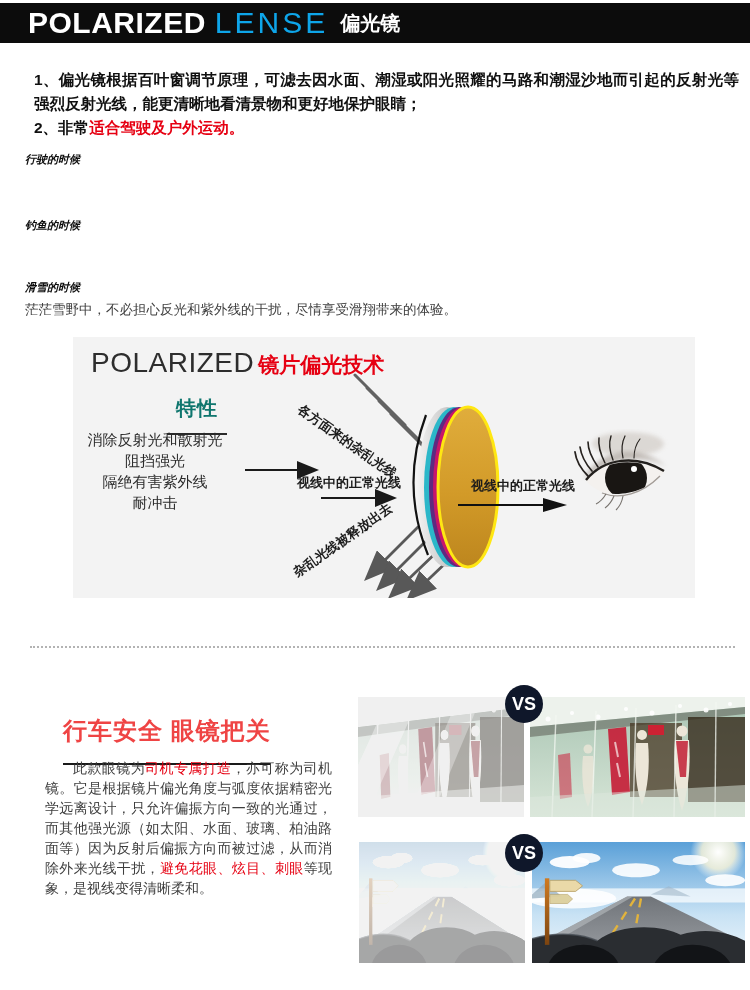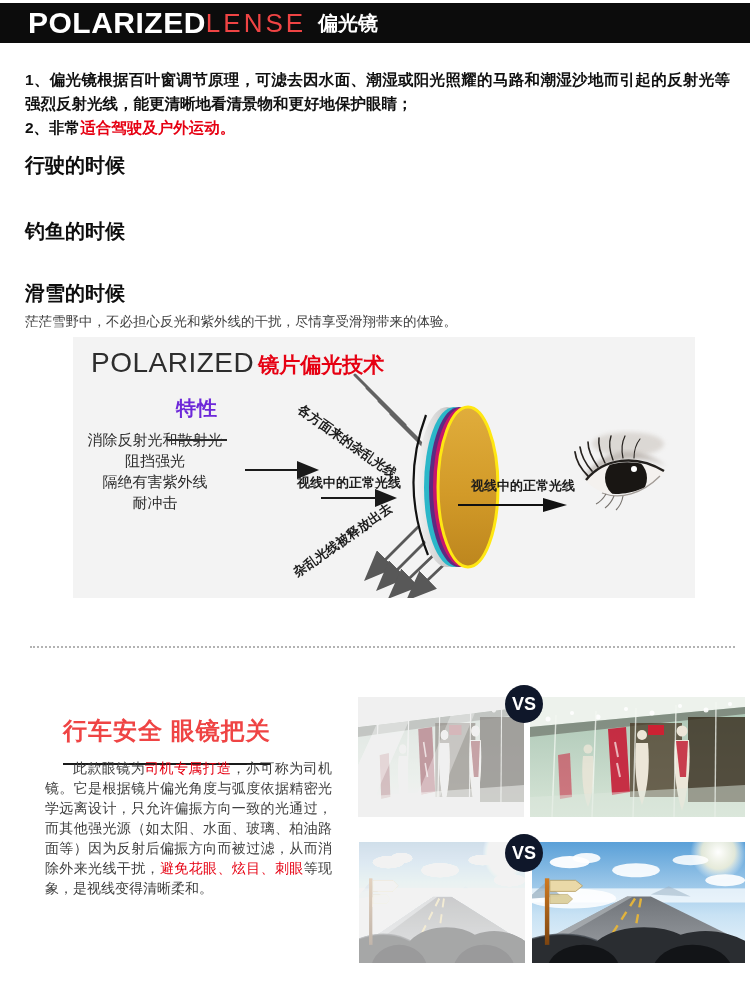--- a/index.html
+++ b/index.html
@@ -6,40 +6,40 @@
   body{
     width:750px;height:990px;position:relative;overflow:hidden;background:#ffffff;
     font-family:"Liberation Sans","DejaVu Sans",sans-serif;color:#111;
   }
   .abs{position:absolute;}
 
   
   .header-bar{left:0;top:3px;width:750px;height:40px;background:#0c0c0c;
     display:flex;align-items:center;padding-left:28px;box-sizing:border-box;}
   .brand-bold{color:#fff;font-size:30px;font-weight:800;letter-spacing:.5px;}
-  .brand-light{color:#ef4444;font-size:26px;font-weight:200;letter-spacing:3px;}
+  .brand-light{color:#0ea5e9;font-size:30px;font-weight:200;letter-spacing:3px;margin-left:9px;}
   .brand-cn{color:#fff;font-size:20px;font-weight:700;margin-left:12px;}
 
   
-  .intro{left:25px;top:68px;width:705px;font-size:15.5px;font-weight:700;
+  .intro{left:34px;top:68px;width:705px;font-size:15.5px;font-weight:700;
     line-height:24px;color:#101010;text-align:justify;}
   .red{color:#e60012;}
 
   
   .scenario{left:25px;width:716px;}
-  .scenario h3{margin:0;font-size:20px;font-weight:700;color:#0d0d0d;}
+  .scenario h3{margin:0;font-size:11px;font-weight:700;color:#0d0d0d;font-style:italic;}
   .scenario p{margin:4px 0 0 0;font-size:13.5px;color:#3d3d3d;line-height:21px;text-align:justify;}
 
   
   .tech-box{left:73px;top:337px;width:622px;height:261px;background:#f3f3f3;}
   .tech-title{left:18px;top:10px;white-space:nowrap;}
   .tech-title .en{font-size:28px;font-weight:400;color:#2d2d2d;letter-spacing:.5px;}
   .tech-title .cn{font-size:21px;font-weight:700;color:#e60012;margin-left:4px;}
   .features-title{left:94px;top:58px;width:60px;text-align:center;font-size:20px;font-weight:700;
-    color:#6d28d9;border-bottom:2px solid #2a2a2a;padding-bottom:17px;letter-spacing:1px;}
+    color:#0f766e;border-bottom:2px solid #2a2a2a;padding-bottom:11px;letter-spacing:1px;}
   .features{left:4px;top:92px;width:156px;text-align:center;font-size:15px;color:#2b2b2b;line-height:21px;}
   .diagram-svg{left:0;top:0;width:622px;height:261px;}
   .dlabel{font-size:13px;font-weight:700;color:#1c1c1c;white-space:nowrap;}
   .lbl-chaotic-in{left:226px;top:62px;transform:rotate(35deg);transform-origin:left center;}
   .lbl-normal-in{left:224px;top:137px;}
   .lbl-chaotic-out{left:222px;top:228px;transform:rotate(-35deg);transform-origin:left center;}
   .lbl-normal-out{left:398px;top:140px;}
 
   
   .divider{left:30px;top:646px;width:705px;border-top:2px dotted #b3b3b3;height:0;}

